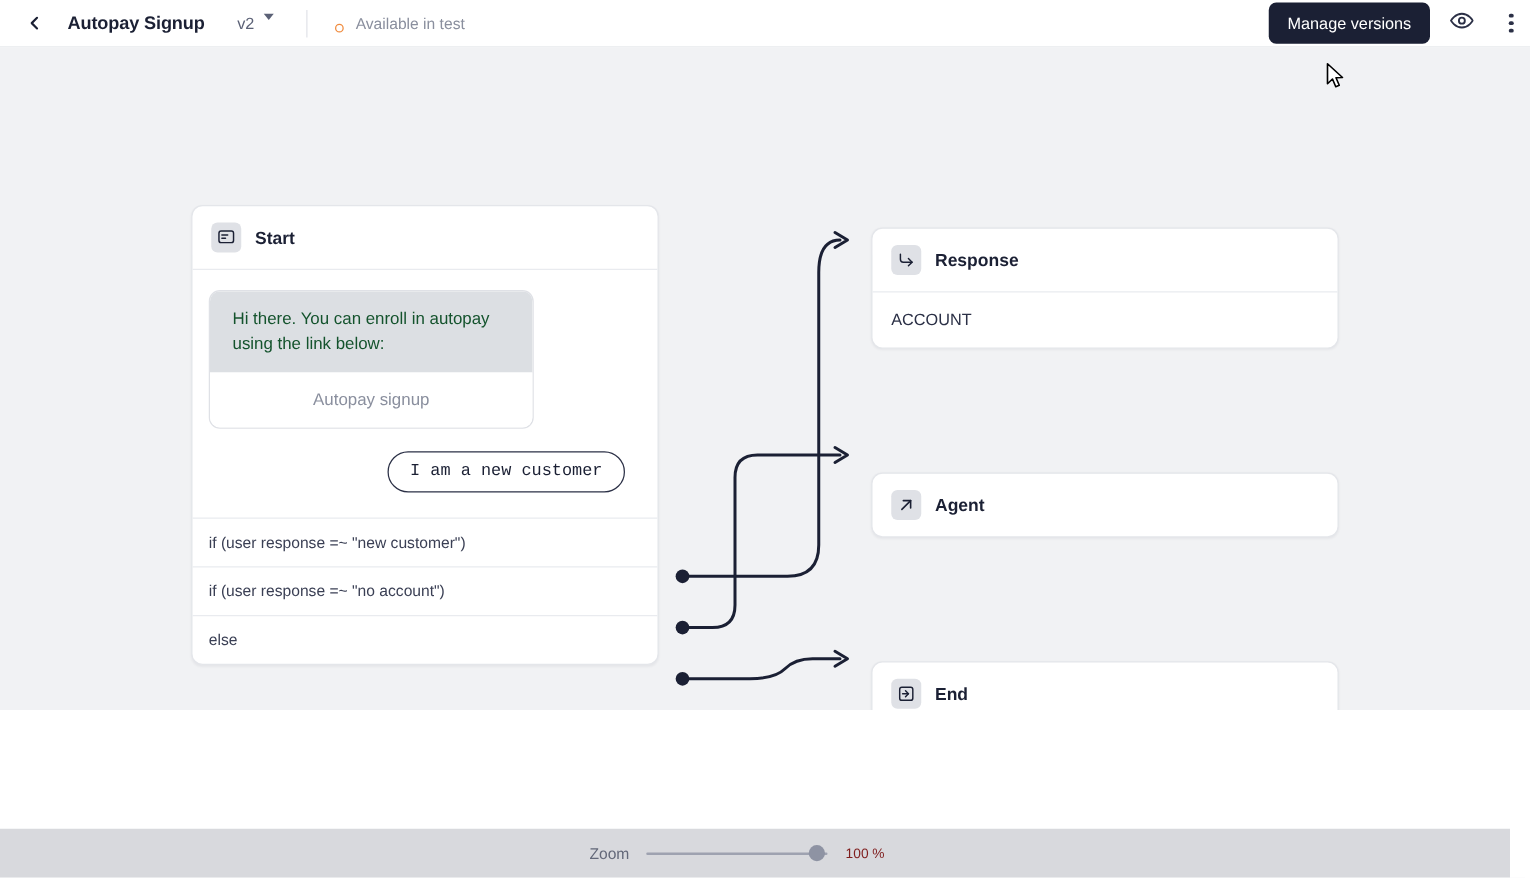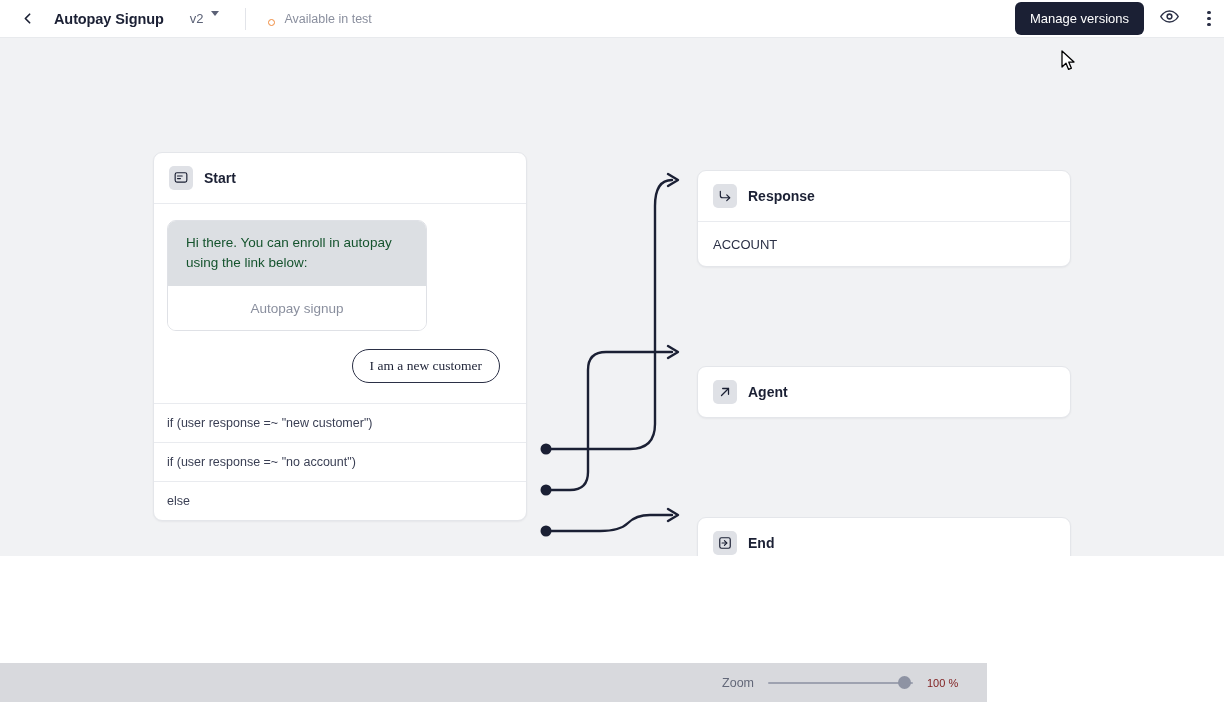--- a/index.html
+++ b/index.html
@@ -61,21 +61,21 @@
   .icon-btn {
     width: 30px; height: 30px; margin-left: 6px;
     display: flex; align-items: center; justify-content: center;
     cursor: pointer; border-radius: 5px;
   }
   .kebab { display: flex; flex-direction: column; gap: 3px; align-items: center; }
   .kebab span { width: 3.2px; height: 3.2px; border-radius: 50%; background: #2b3046; }
 
   
   .canvas {
-    position: absolute; left: 0; top: 26px;
+    position: absolute; left: 0; top: 38px;
     width: 1224px; height: 530px;
     background: #f1f2f4;
     overflow: hidden;
   }
   .edges { position: absolute; left: 0; top: 0; width: 1224px; height: 625px; }
 
   
   .node {
     position: absolute;
     background: #ffffff;
@@ -115,38 +115,38 @@
     background: #ffffff; padding: 13px 10px;
     text-align: center;
   }
   .bubble-link { font-size: 13.5px; color: #8a8f9e; }
   .replies { margin-top: 18px; display: flex; flex-direction: column;
              align-items: flex-end; gap: 9px; padding-right: 13px; }
   .reply-pill {
     border: 1px solid #2b3046; border-radius: 17px;
     padding: 8px 17px; font-size: 13.5px; color: #1b2034;
     background: #ffffff; cursor: pointer; white-space: nowrap;
-    font-family: Liberation Serif, serif;
+    font-family: Liberation Mono, monospace;
   }
   .cond-row {
     padding: 12px 13px; font-size: 12.5px; color: #3a3f54;
     border-top: 1px solid #e9ebef; cursor: pointer;
   }
 
   
   .resp-node { left: 697px; top: 144px; width: 374px; }
   .agent-node { left: 697px; top: 340px; width: 374px; }
   .end-node  { left: 697px; top: 491px; width: 374px; text-align: center; }
 
   
   .bottombar {
     position: absolute; left: 0; top: 663px;
-    width: 987px; height: 39px;
+    width: 1208px; height: 39px;
     background: #d8d9dd;
-    display: flex; align-items: center; justify-content: flex-end;
+    display: flex; align-items: center; justify-content: center;
     padding-right: 20px; gap: 14px;
   }
   .zoom-label { font-size: 12.5px; color: #636879; }
   .zoom-slider { position: relative; width: 145px; height: 14px;
                  display: flex; align-items: center; cursor: pointer; }
   .zoom-track { width: 100%; height: 2px; background: #9ea2b0; border-radius: 2px; }
   .zoom-handle {
     position: absolute; left: 130px; top: 0;
     width: 13px; height: 13px; border-radius: 50%; background: #8e93a3;
     cursor: grab;

